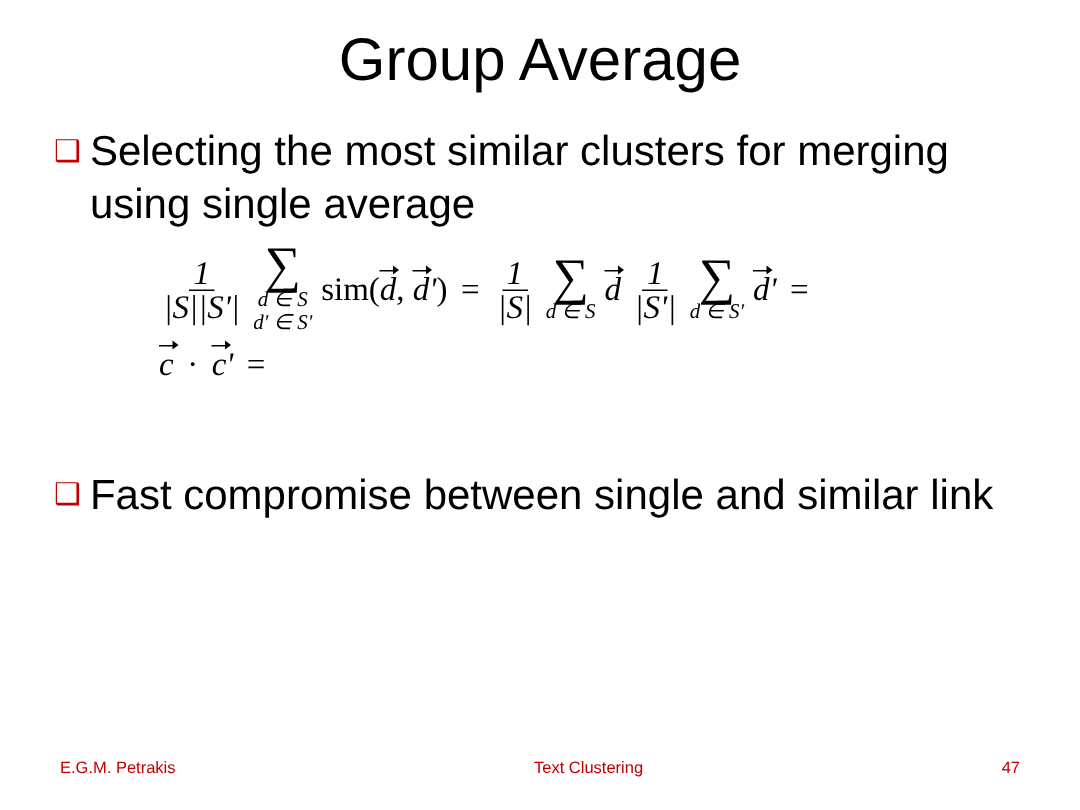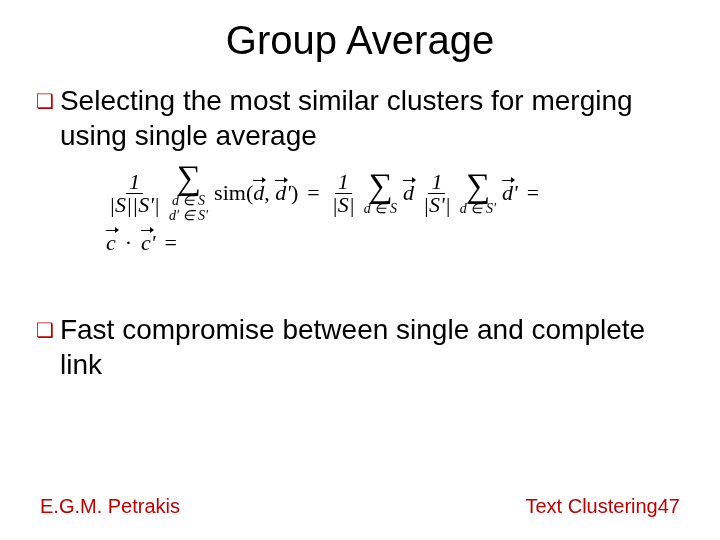--- a/index.html
+++ b/index.html
@@ -118,26 +118,26 @@
   .sp-second {
     margin-top: 40px;
   }
   .footer {
     position: absolute;
     left: 0;
     right: 0;
     bottom: 22px;
     display: flex;
     align-items: baseline;
-    font-size: 20px;
+    font-size: 11px;
     color: #c00000;
     padding: 0 40px;
   }
   .footer .author { flex: 0 0 auto; }
-  .footer .center { flex: 1 1 auto; text-align: right; }
+  .footer .center { flex: 1 1 auto; text-align: center; }
   .footer .page { flex: 0 0 auto; }
 </style>
 </head>
 <body>
 
 <div class="slide">
 
   <div class="title">Group Average</div>
 
   <div class="body">
@@ -187,21 +187,21 @@
       <div class="formula-row">
         <span class="vec">c</span>
         <span class="op">·</span>
         <span class="vec">c'</span>
         <span class="op">=</span>
       </div>
     </div>
 
     <div class="bullet sp-second">
       <span class="marker">❑</span>
-      <span class="text">Fast compromise between single and complete link</span>
+      <span class="text">Fast compromise between single and similar link</span>
     </div>
 
   </div>
 
   <div class="footer">
     <span class="author">E.G.M. Petrakis</span>
     <span class="center">Text Clustering</span>
     <span class="page">47</span>
   </div>
 

